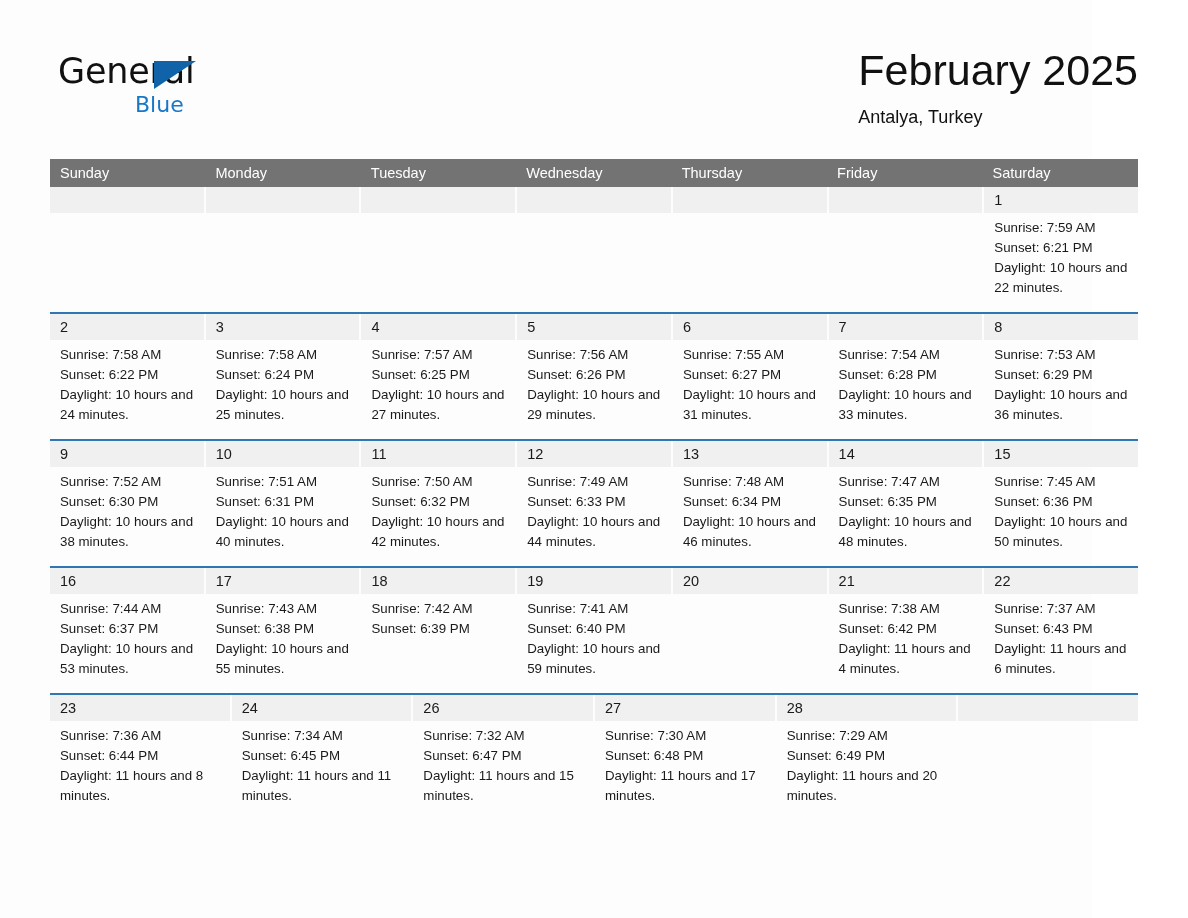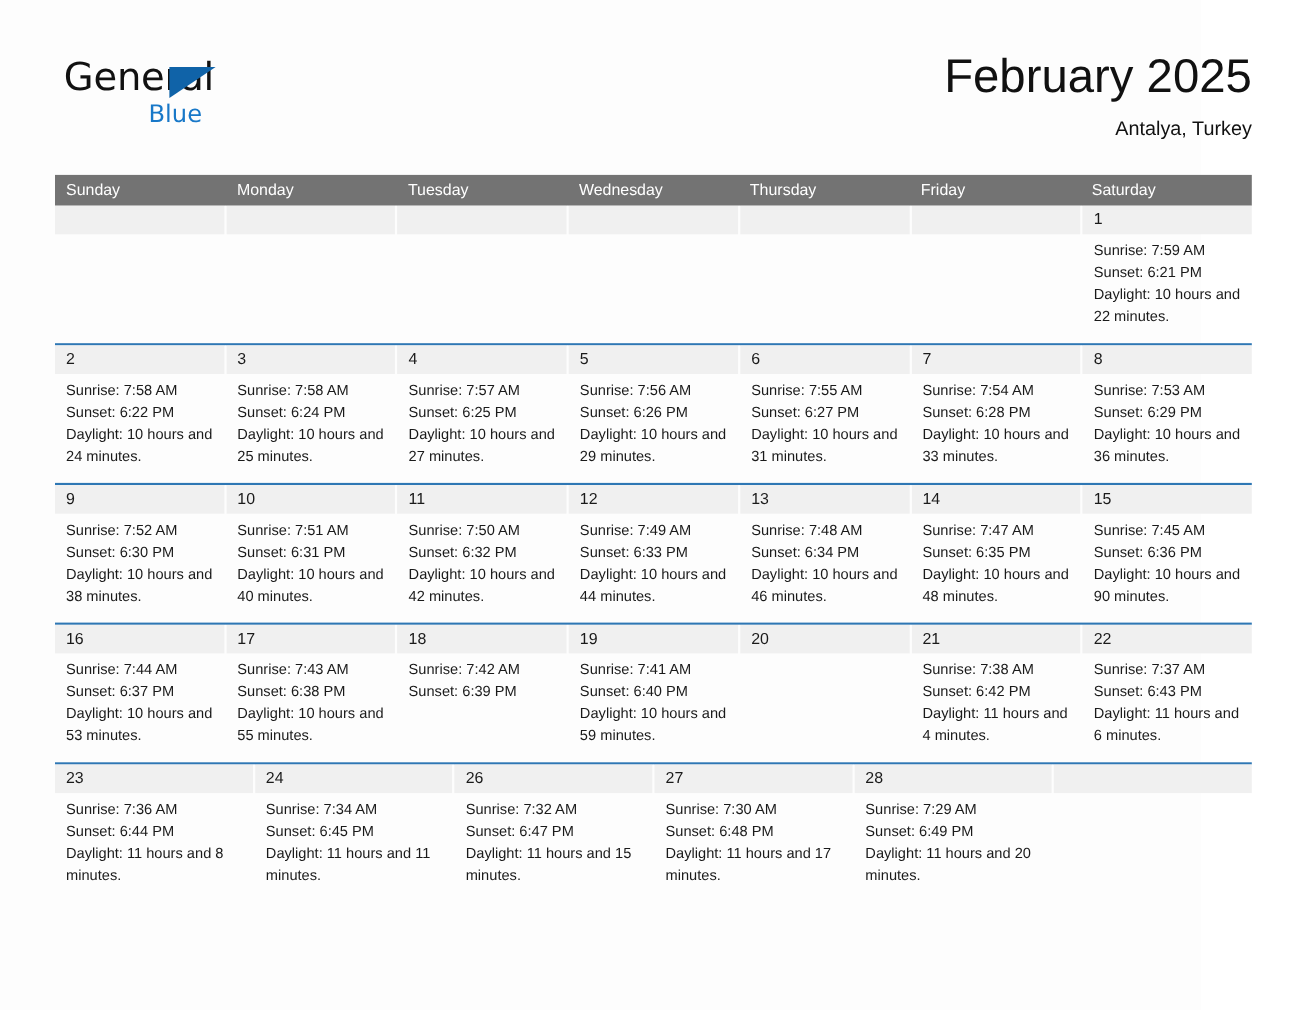--- a/index.html
+++ b/index.html
@@ -65,21 +65,20 @@
     font-size: 22px;
     line-height: 38px;
     color: #1878c8;
     font-family: "DejaVu Sans", sans-serif;
     font-weight: 400;
   }
   .title-block {
     position: absolute;
     right: 0;
     top: 0;
-    text-align: right;
   }
   .month-title {
     font-size: 43px;
     line-height: 52px;
     color: #111111;
     font-weight: 400;
     letter-spacing: 0px;
     white-space: nowrap;
   }
   .location {
@@ -334,21 +333,21 @@
                 <div class="day-line">Sunrise: 7:47 AM</div>
                 <div class="day-line">Sunset: 6:35 PM</div>
                 <div class="day-line wrap">Daylight: 10 hours and 48 minutes.</div>
               </div>
             </div>
             <div class="day-cell">
               <div class="day-num">15</div>
               <div class="day-body">
                 <div class="day-line">Sunrise: 7:45 AM</div>
                 <div class="day-line">Sunset: 6:36 PM</div>
-                <div class="day-line wrap">Daylight: 10 hours and 90 minutes.</div>
+                <div class="day-line wrap">Daylight: 10 hours and 50 minutes.</div>
               </div>
             </div>
           </div>
         </div>
         <div class="week">
           <div class="week-inner">
             <div class="day-cell">
               <div class="day-num">16</div>
               <div class="day-body">
                 <div class="day-line">Sunrise: 7:44 AM</div>

